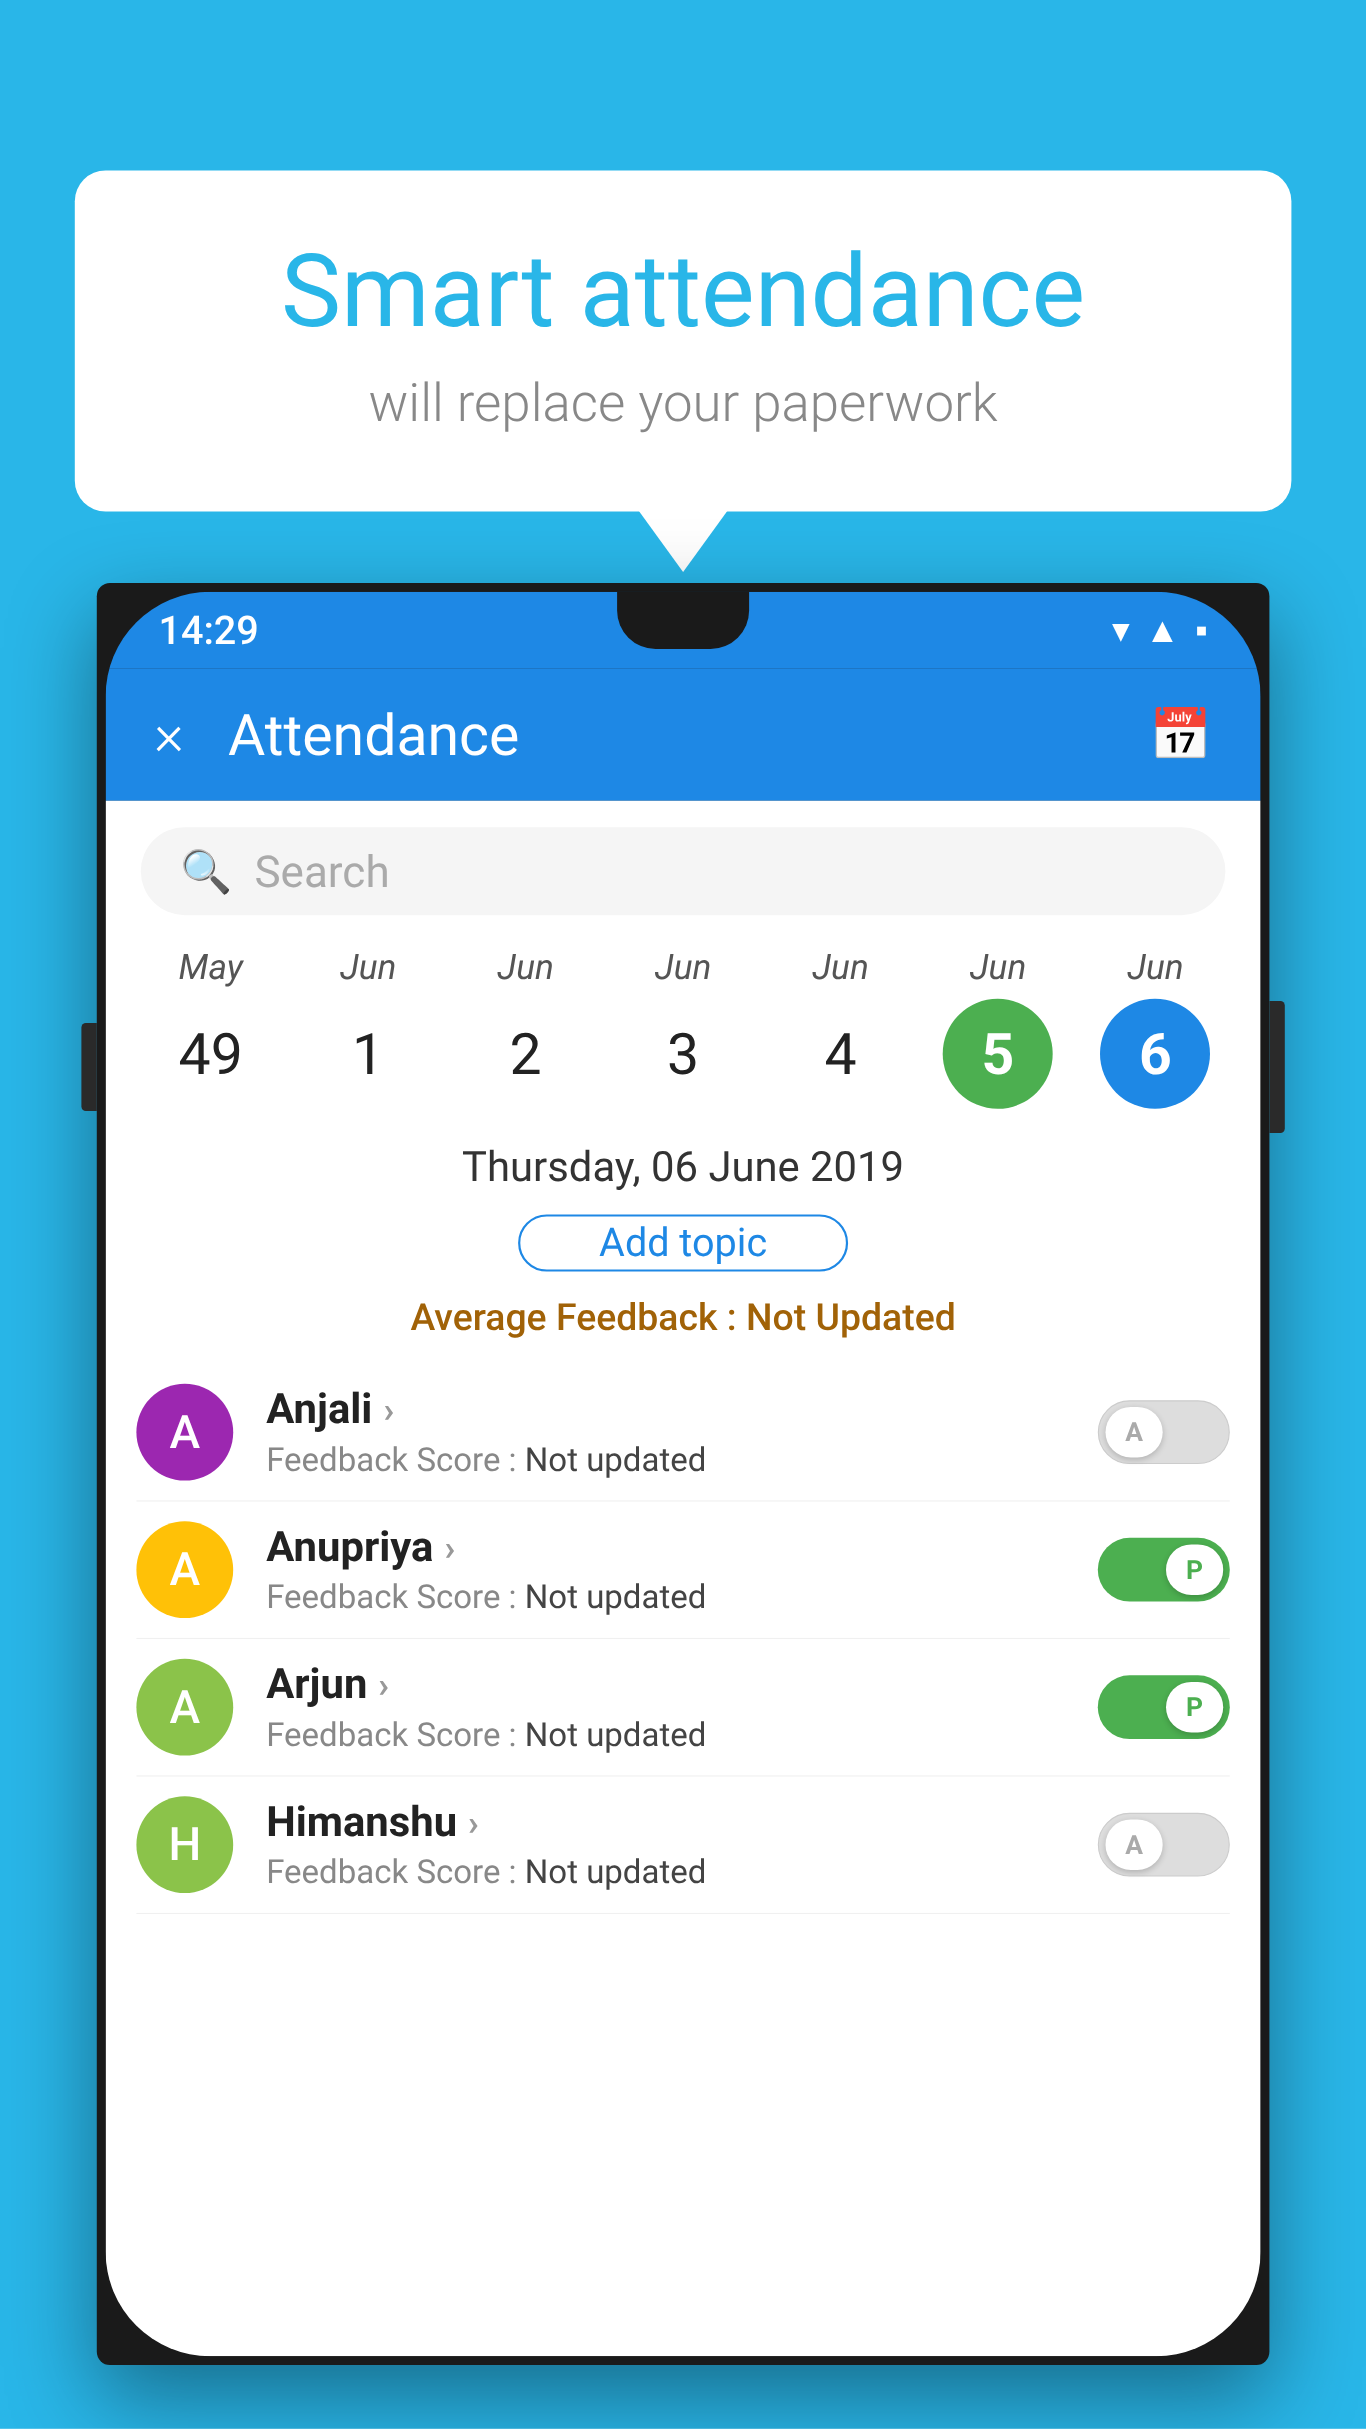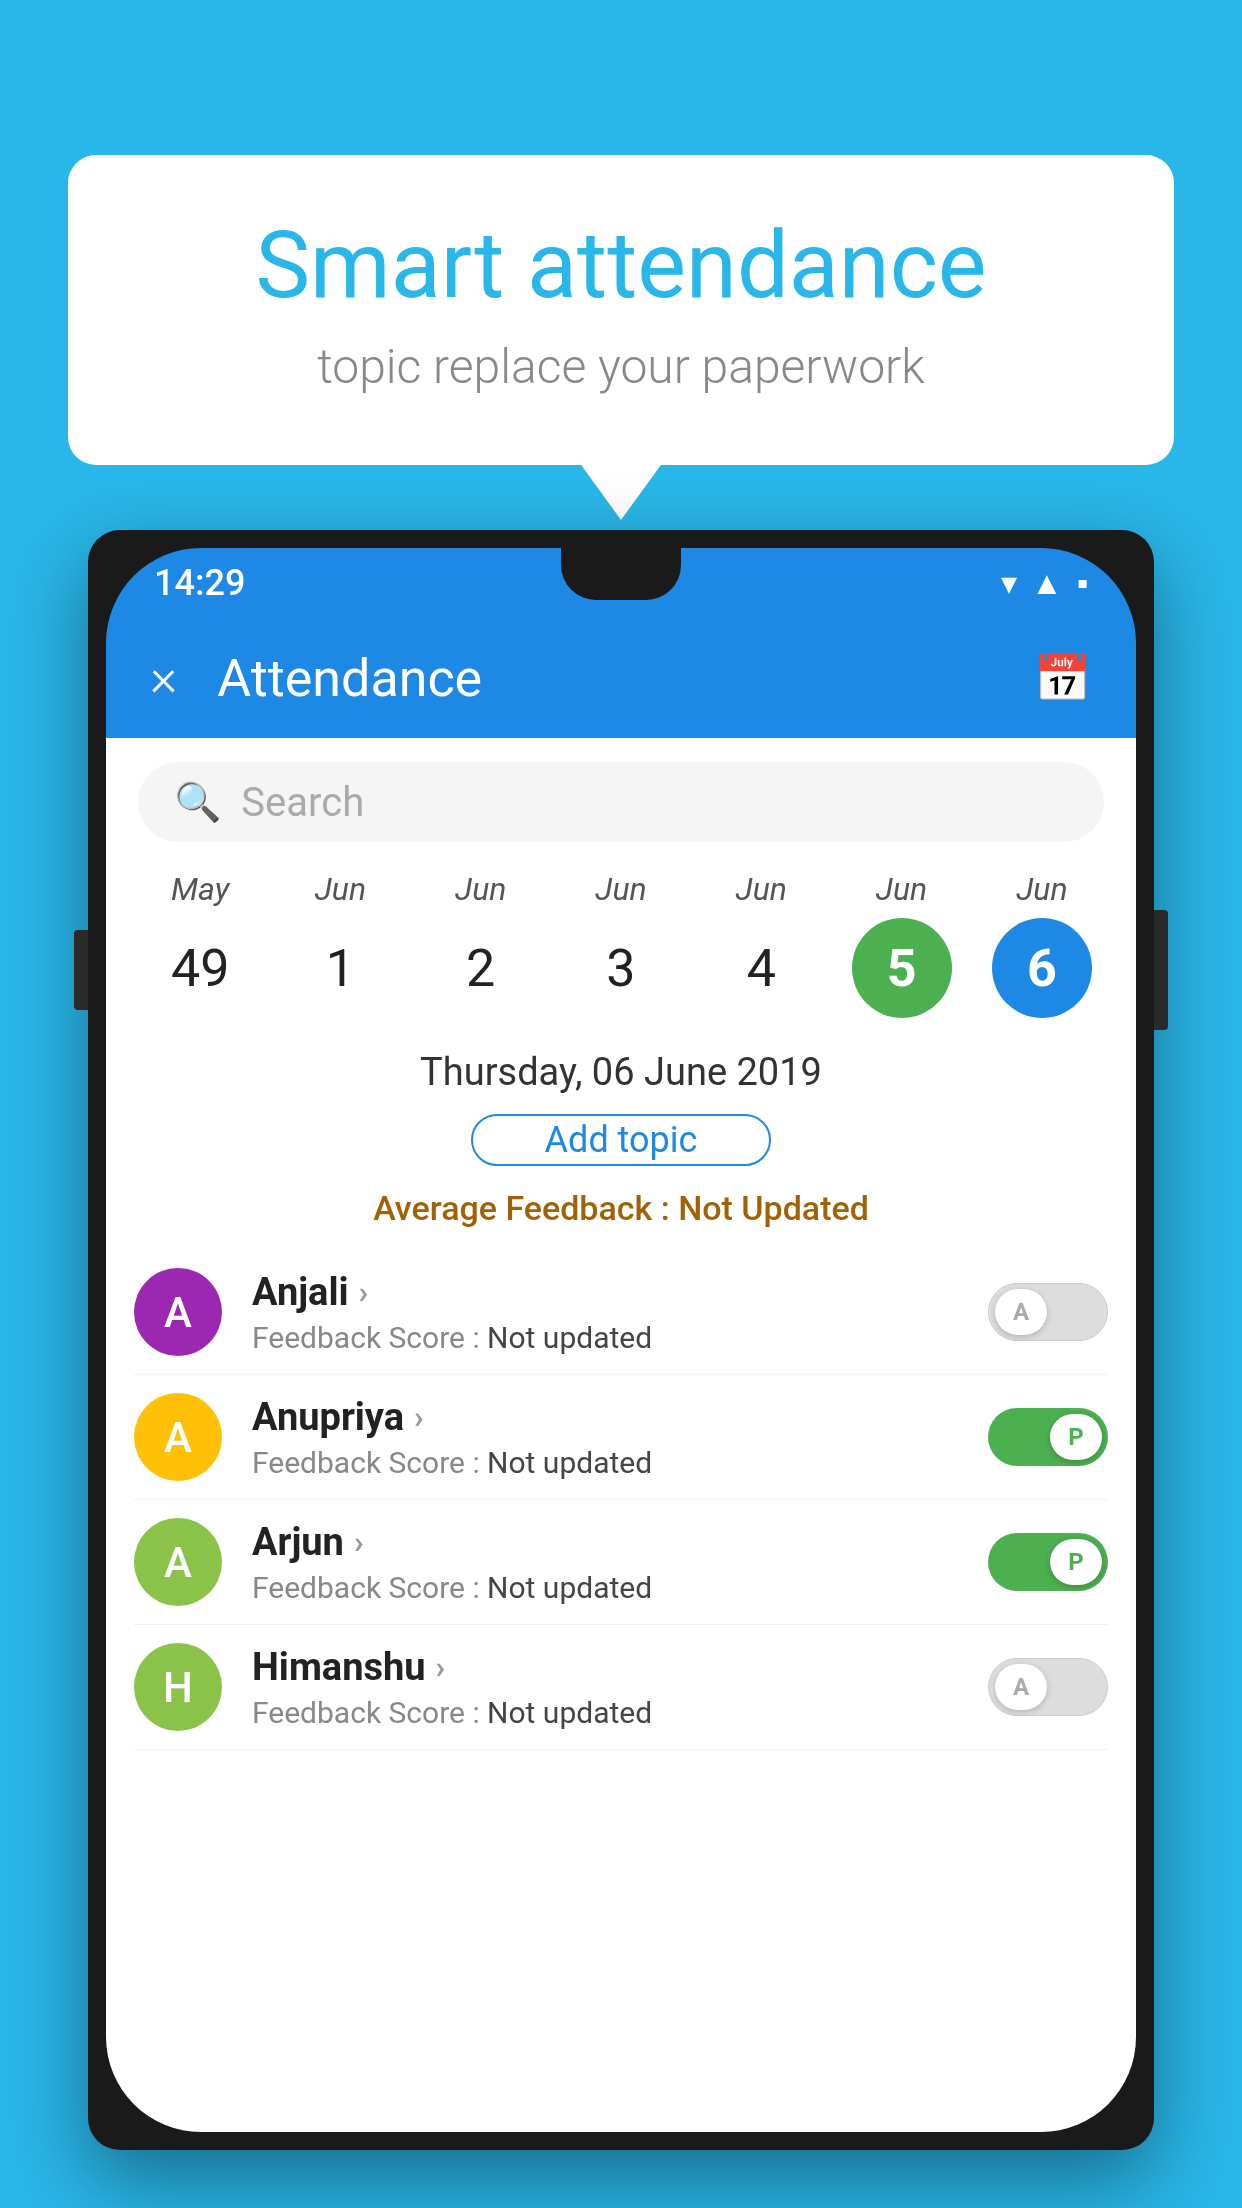--- a/index.html
+++ b/index.html
@@ -60,22 +60,22 @@
     .phone-container {
       position: absolute;
       top: 530px;
       left: 88px;
       right: 88px;
       bottom: 0;
     }
 
     .phone-outer {
       background: #1a1a1a;
-      border-radius: 32px;
-      padding: 18px;
+      border-radius: 12px;
+      padding: 8px;
       width: 100%;
       height: 1620px;
       position: relative;
       box-shadow: 0 30px 80px rgba(0,0,0,0.4);
     }
 
     .phone-inner {
       background: #1a1a1a;
       border-radius: 95px;
       overflow: hidden;
@@ -386,21 +386,21 @@
       background: #2a2a2a;
       border-radius: 0 4px 4px 0;
     }
   </style>
 </head>
 <body>
 
 <div class="speech-bubble-container">
   <div class="speech-bubble">
     <div class="speech-bubble-title">Smart attendance</div>
-    <div class="speech-bubble-subtitle">topic replace your paperwork</div>
+    <div class="speech-bubble-subtitle">will replace your paperwork</div>
   </div>
 </div>
 
 <div class="phone-container">
   <div class="phone-outer">
     <div class="side-button-left"></div>
     <div class="side-button-right"></div>
     <div class="phone-inner">
 
       <div class="status-bar">

